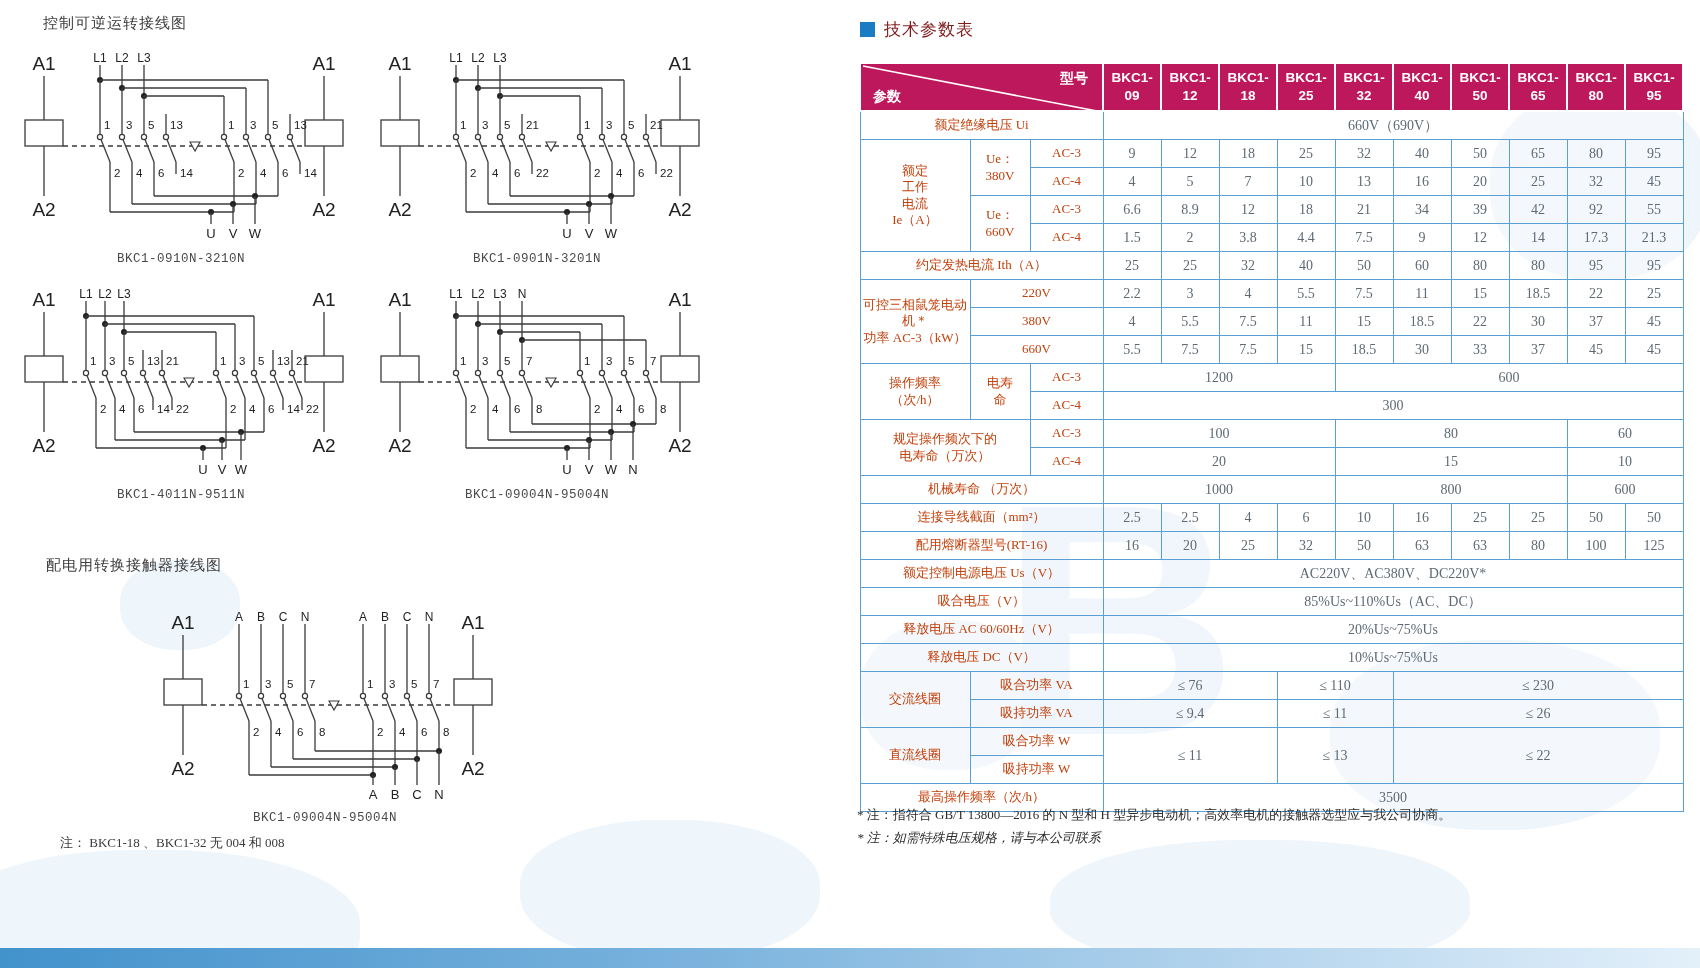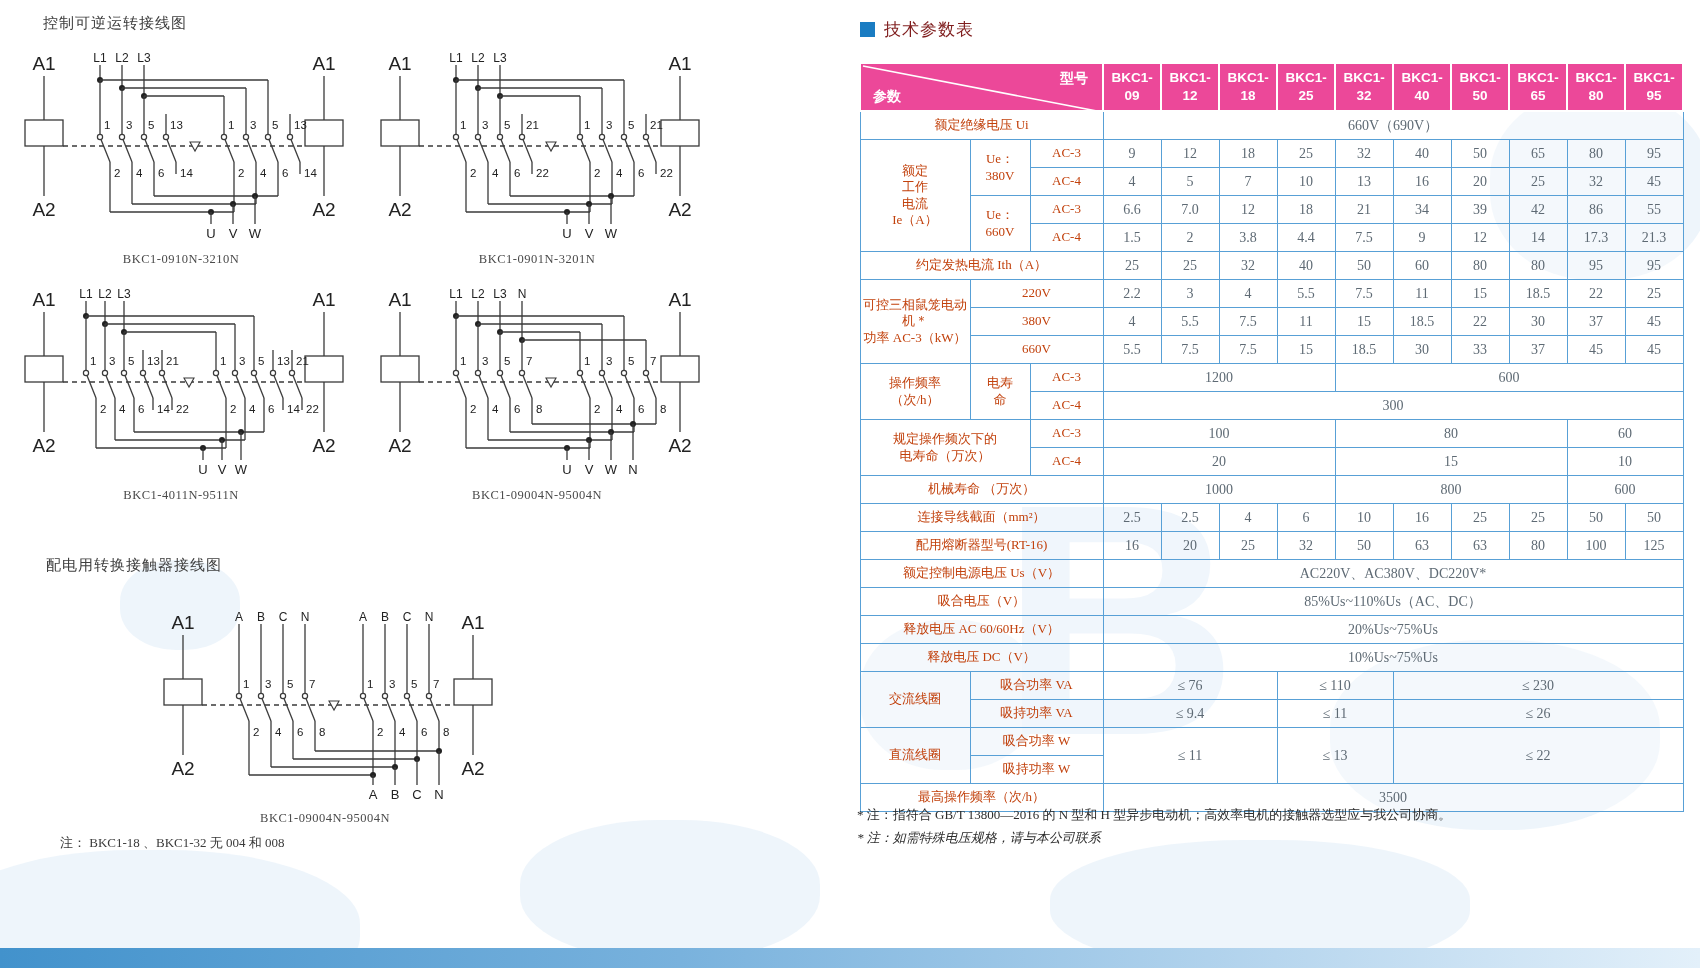--- a/index.html
+++ b/index.html
@@ -20,36 +20,36 @@
     position:absolute;left:0;bottom:0;width:1700px;height:20px;z-index:3;
     background:linear-gradient(90deg,#4292cc 0%,#79b2dd 40%,#b7d6ee 75%,#e3f0fa 100%);
   }
   
   .sec-title{
     font-family:"Liberation Serif",serif;
     font-size:15px;color:#3d3d3d;letter-spacing:1px;z-index:2;margin-left:13px;
   }
   .diagram{z-index:2;}
   .dg-caption{
-    text-align:center;font-family:Liberation Serif, serif;
+    text-align:center;font-family:Liberation Mono, monospace;
     font-size:12.5px;color:#4a4a4a;letter-spacing:.5px;margin-top:2px;
   }
   .left-note{
     font-family:"Liberation Serif",serif;font-size:13px;color:#3a3a3a;z-index:2;
   }
   
   .right-title{z-index:2;display:flex;align-items:center;}
   .title-square{width:15px;height:15px;background:#1a7cc2;margin-right:9px;}
   .right-title .txt{font-size:17px;font-weight:normal;color:#7f1d1d;letter-spacing:1px;}
   table.params{
     border-collapse:collapse;table-layout:fixed;width:823px;z-index:2;position:absolute;
     border:1px solid #58a0d6;background:rgba(255,255,255,.35);
   }
   .params th{
-    background:#ec4899;color:#ffffff;border:2px solid #ffffff;
+    background:#be185d;color:#ffffff;border:2px solid #ffffff;
     font-size:13.5px;font-weight:bold;height:46px;line-height:1.3;
     font-family:"Liberation Sans",sans-serif;padding:0;
   }
   .params th.diag{position:relative;overflow:hidden;}
   .params th.diag .tr-lab{position:absolute;top:5px;right:14px;font-size:14px;}
   .params th.diag .bl-lab{position:absolute;bottom:5px;left:12px;font-size:14px;}
   .params td{
     border:1px solid #58a0d6;height:27px;text-align:center;vertical-align:middle;
     font-family:"Liberation Serif",serif;font-size:14px;color:#5e6a74;
     padding:0 2px;white-space:pre-line;line-height:1.25;background:transparent;
@@ -607,28 +607,28 @@
         <td>20</td>
         <td>25</td>
         <td>32</td>
         <td>45</td>
       </tr>
       <tr>
         <td rowspan="2" class="lab">Ue：
 660V</td>
         <td class="lab">AC-3</td>
         <td>6.6</td>
-        <td>7.0</td>
+        <td>8.9</td>
         <td>12</td>
         <td>18</td>
         <td>21</td>
         <td>34</td>
         <td>39</td>
         <td>42</td>
-        <td>86</td>
+        <td>92</td>
         <td>55</td>
       </tr>
       <tr>
         <td class="lab">AC-4</td>
         <td>1.5</td>
         <td>2</td>
         <td>3.8</td>
         <td>4.4</td>
         <td>7.5</td>
         <td>9</td>

